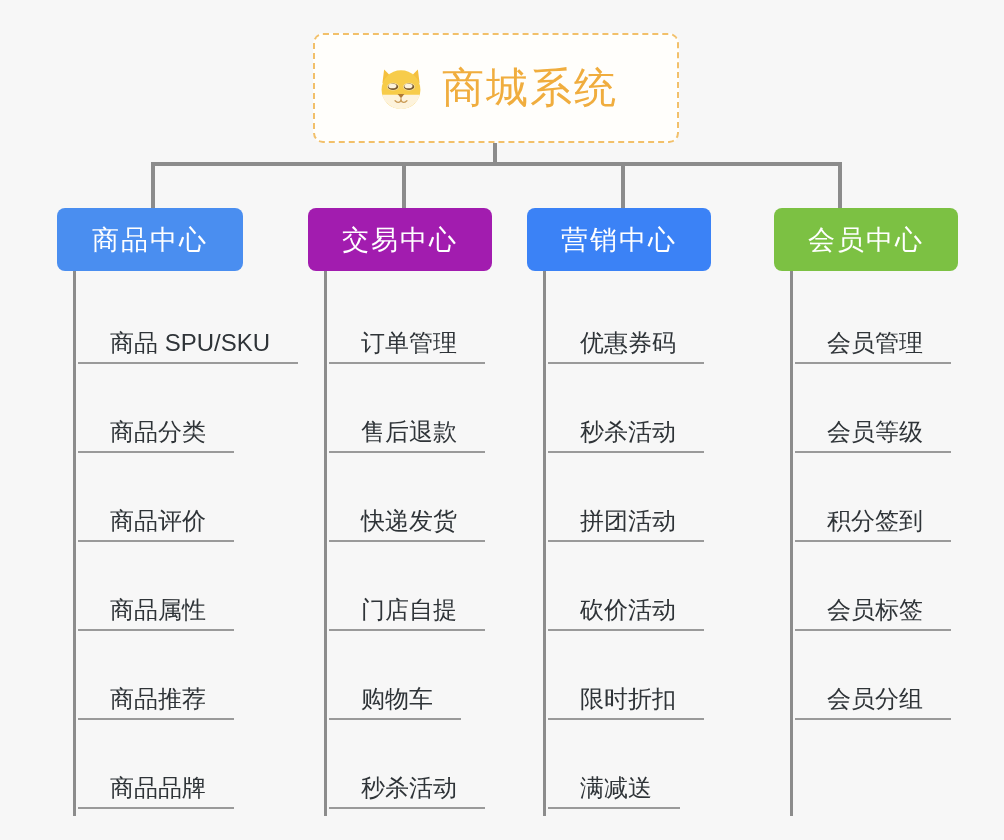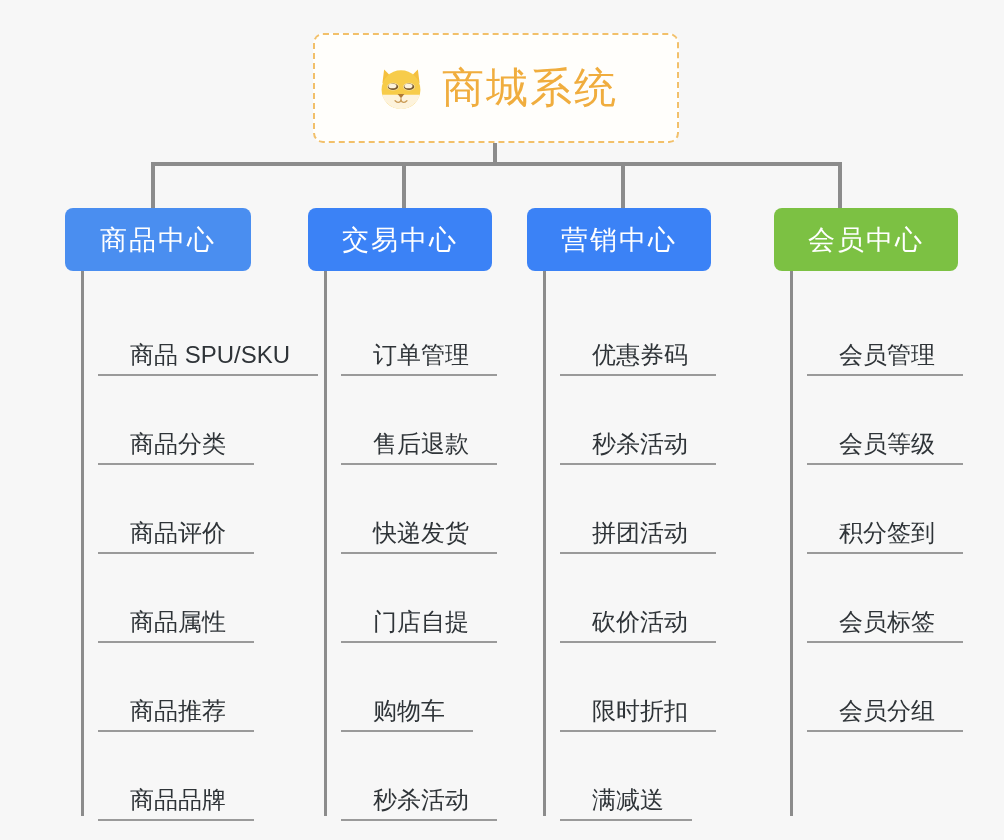--- a/index.html
+++ b/index.html
@@ -92,21 +92,21 @@
   
   .branch-spine {
     position: absolute;
     left: 16px;
     top: 63px;
     width: 3px;
     background: #8c8c8c;
   }
   .leaf-list {
     position: relative;
-    margin: 16px;
+    margin: 4px;
     padding: 0;
     list-style: none;
   }
   .leaf {
     position: relative;
     height: 89px;
     display: flex;
     align-items: flex-end;
     padding-left: 17px;
     box-sizing: border-box;
@@ -150,21 +150,21 @@
     <span class="root-title">商城系统</span>
   </div>
 
   <div class="conn conn-v-root"></div>
   <div class="conn conn-h-bus"></div>
   <div class="conn conn-v-branch" style="left:151px"></div>
   <div class="conn conn-v-branch" style="left:402px"></div>
   <div class="conn conn-v-branch" style="left:621px"></div>
   <div class="conn conn-v-branch" style="left:838px"></div>
 
-  <div class="branch" style="left:65px;width:186px">
+  <div class="branch" style="left:57px;width:186px">
     <div class="branch-header" style="background:#4a8ef0">
       <span>商品中心</span>
     </div>
     <div class="branch-spine" style="height:545px"></div>
     <ul class="leaf-list">
       <li class="leaf">
           <span class="leaf-inner">
             <span class="leaf-label">商品 SPU/SKU</span>
           </span>
         </li>
@@ -190,21 +190,21 @@
         </li>
       <li class="leaf">
           <span class="leaf-inner">
             <span class="leaf-label">商品品牌</span>
           </span>
         </li>
     </ul>
   </div>
 
   <div class="branch" style="left:308px;width:184px">
-    <div class="branch-header" style="background:#3b82f6">
+    <div class="branch-header" style="background:#a21caf">
       <span>交易中心</span>
     </div>
     <div class="branch-spine" style="height:545px"></div>
     <ul class="leaf-list">
       <li class="leaf">
           <span class="leaf-inner">
             <span class="leaf-label">订单管理</span>
           </span>
         </li>
       <li class="leaf">

